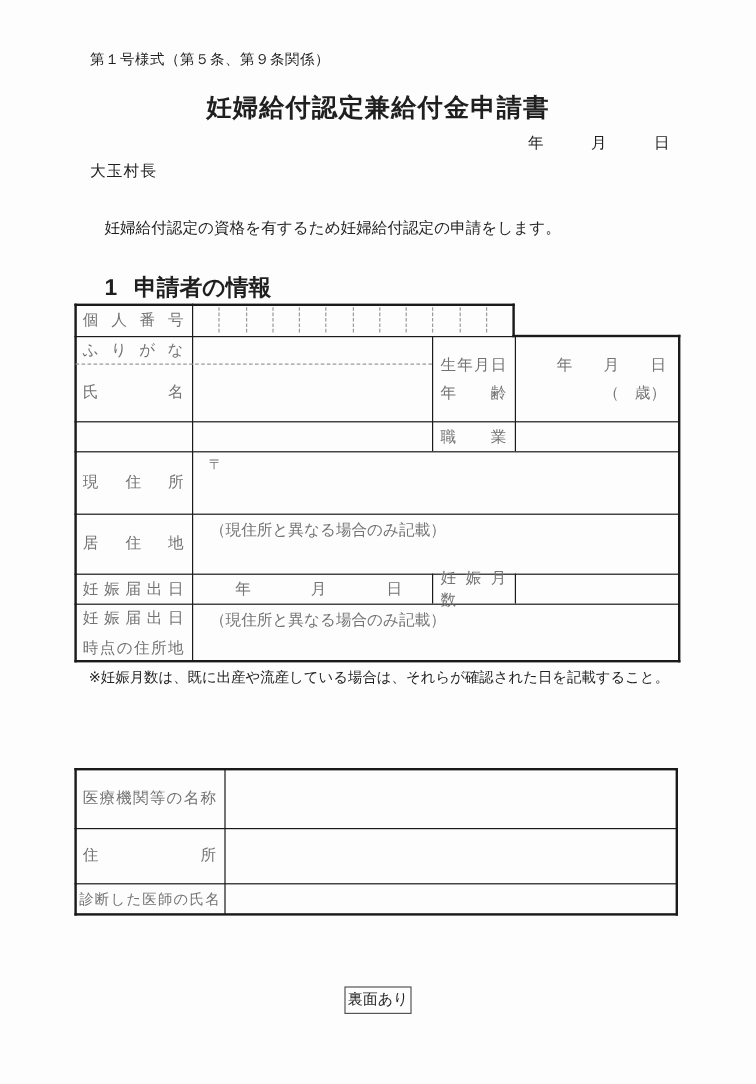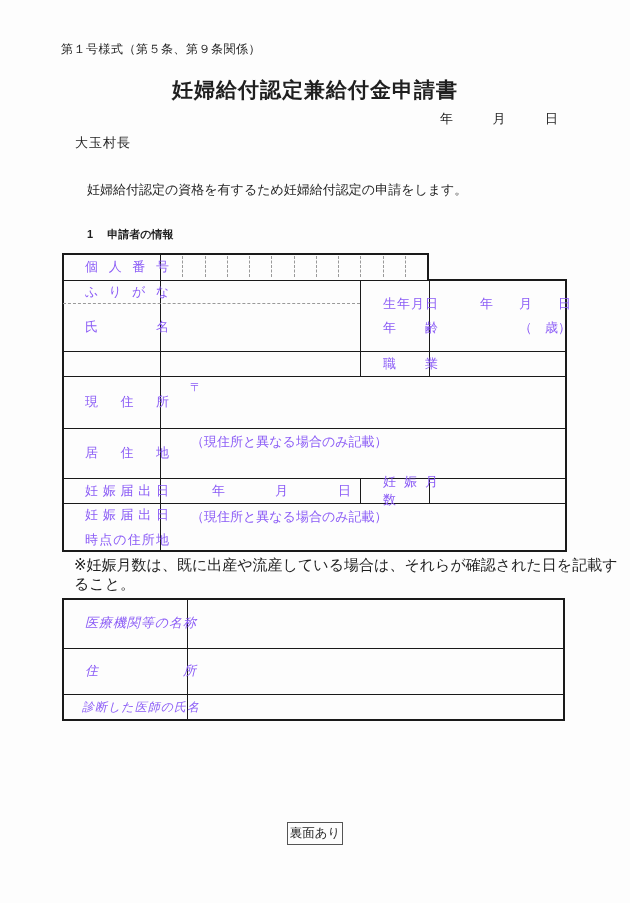--- a/index.html
+++ b/index.html
@@ -6,39 +6,39 @@
   .page{
     position:relative;
     width:630px;height:903px;
     background:#fdfdfd;
     font-family:"Liberation Sans","DejaVu Sans",sans-serif;
     color:#1f1f1f;
     overflow:hidden;
     margin:0 auto;
   }
   .abs{position:absolute;}
-  .form-number{left:61px;top:41px;font-size:12px;letter-spacing:.5px;}
+  .form-number{left:75px;top:41px;font-size:12px;letter-spacing:.5px;}
   .title{left:0;right:0;top:76px;text-align:center;font-size:21px;font-weight:bold;letter-spacing:1px;}
   .date-line{left:440px;top:110px;width:118px;display:flex;justify-content:space-between;font-size:13px;}
   .addressee{left:75px;top:134px;font-size:13px;letter-spacing:1px;}
   .intro{left:87px;top:181px;font-size:13px;}
-  .sec-heading{font-size:11px;font-weight:bold;}
+  .sec-heading{font-size:19px;font-weight:bold;}
   .sec-heading .num{margin-right:14px;}
   .s1{left:87px;top:227px;}
   .s2{left:87px;top:602px;}
-  .note{left:74px;top:556px;font-size:15px;}
+  .note{left:74px;top:556px;font-size:12px;}
 
   
   .tbl{position:absolute;}
   .t1{left:62px;top:253px;width:505px;height:299px;}
-  .t2{left:62px;top:598px;width:560px;height:123px;font-style:italic;}
+  .t2{left:62px;top:640px;width:560px;height:123px;}
   .ln{position:absolute;background:#1a1a1a;}
   .dash-h{position:absolute;border-top:1px dashed #9a9a9a;background:none;height:0;}
   .cell{position:absolute;display:flex;flex-direction:column;justify-content:center;
-        box-sizing:border-box;font-size:13px;color:#8b5cf6;margin-left:16px;}
+        box-sizing:border-box;font-size:13px;color:#737373;}
   .lbl{padding:0 7px;}
   .jline{display:block;width:100%;text-align:justify;text-align-last:justify;line-height:24px;}
   .oneline .jline{line-height:normal;}
   .field{padding:0;}
   .digits{position:absolute;left:99px;top:1px;width:266px;height:25px;display:flex;}
   .digit{flex:1;border-right:1px dashed #9a9a9a;margin:2px 0;}
   .digit:last-child{border-right:none;}
   .rightcol{align-items:flex-end;padding-right:10px;}
   .rightcol .vline{line-height:24px;text-align:right;}
   .topnote{justify-content:flex-start;padding:4px 11px 0 14px;font-size:13px;}

